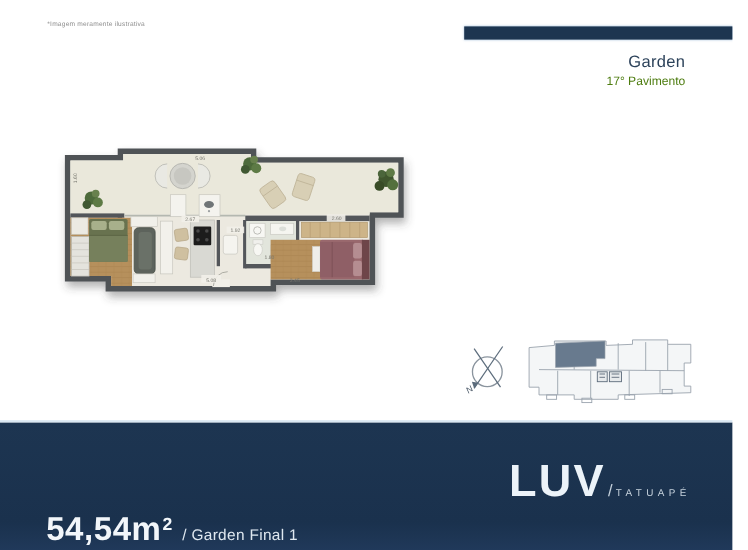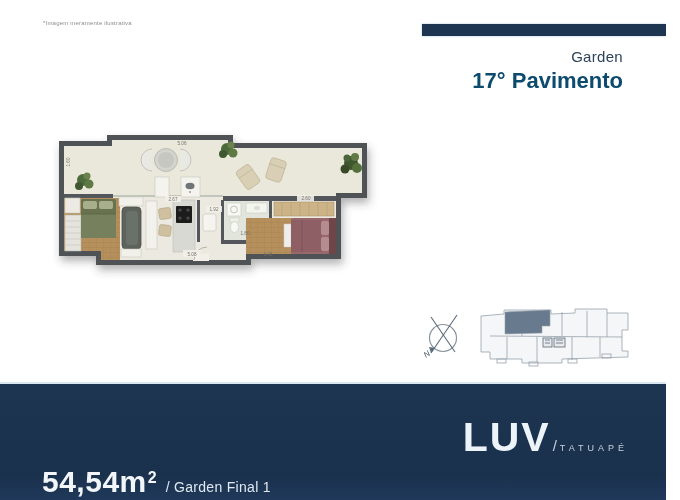--- a/index.html
+++ b/index.html
@@ -4,21 +4,21 @@
 <style>
   html,body{margin:0;padding:0;}
   body{font-family:"Liberation Sans",sans-serif;background:#ffffff;}
   .page{position:relative;width:666px;height:500px;background:#ffffff;overflow:hidden;}
 
   
   .disclaimer{position:absolute;left:43px;top:20px;font-size:6px;letter-spacing:.2px;color:#8d8d8d;}
   .accent-bar{position:absolute;left:422px;top:24px;right:0;height:12px;background:#1d3550;box-shadow:0 0 2px rgba(120,160,200,.6);}
   .heading{position:absolute;right:43px;top:48px;text-align:right;color:#24384f;}
   .heading .line1{font-size:15px;font-weight:500;letter-spacing:.3px;color:#2c425a;}
-  .heading .line2{font-size:22px;font-weight:700;margin-top:3px;color:#0c4a6e;}
+  .heading .line2{font-size:11px;font-weight:400;margin-top:3px;color:#4d7c0f;}
 
   
   .plan-svg{position:absolute;left:40px;top:120px;}
   .keyplan-svg{position:absolute;left:412px;top:296px;}
 
   
   .footer{position:absolute;left:0;right:0;bottom:0;height:116px;background:linear-gradient(180deg,#1d3551 0%,#1a314d 78%,#20395a 100%);border-top:2px solid #d9e7f2;}
   .area-line{position:absolute;left:42px;top:421px;white-space:nowrap;margin-top:44px;}
   .area-value{font-size:30px;font-weight:700;color:#f2f6fa;letter-spacing:.5px;}
   .area-sup{font-size:16px;font-weight:700;color:#f2f6fa;vertical-align:9px;margin-left:1px;}

